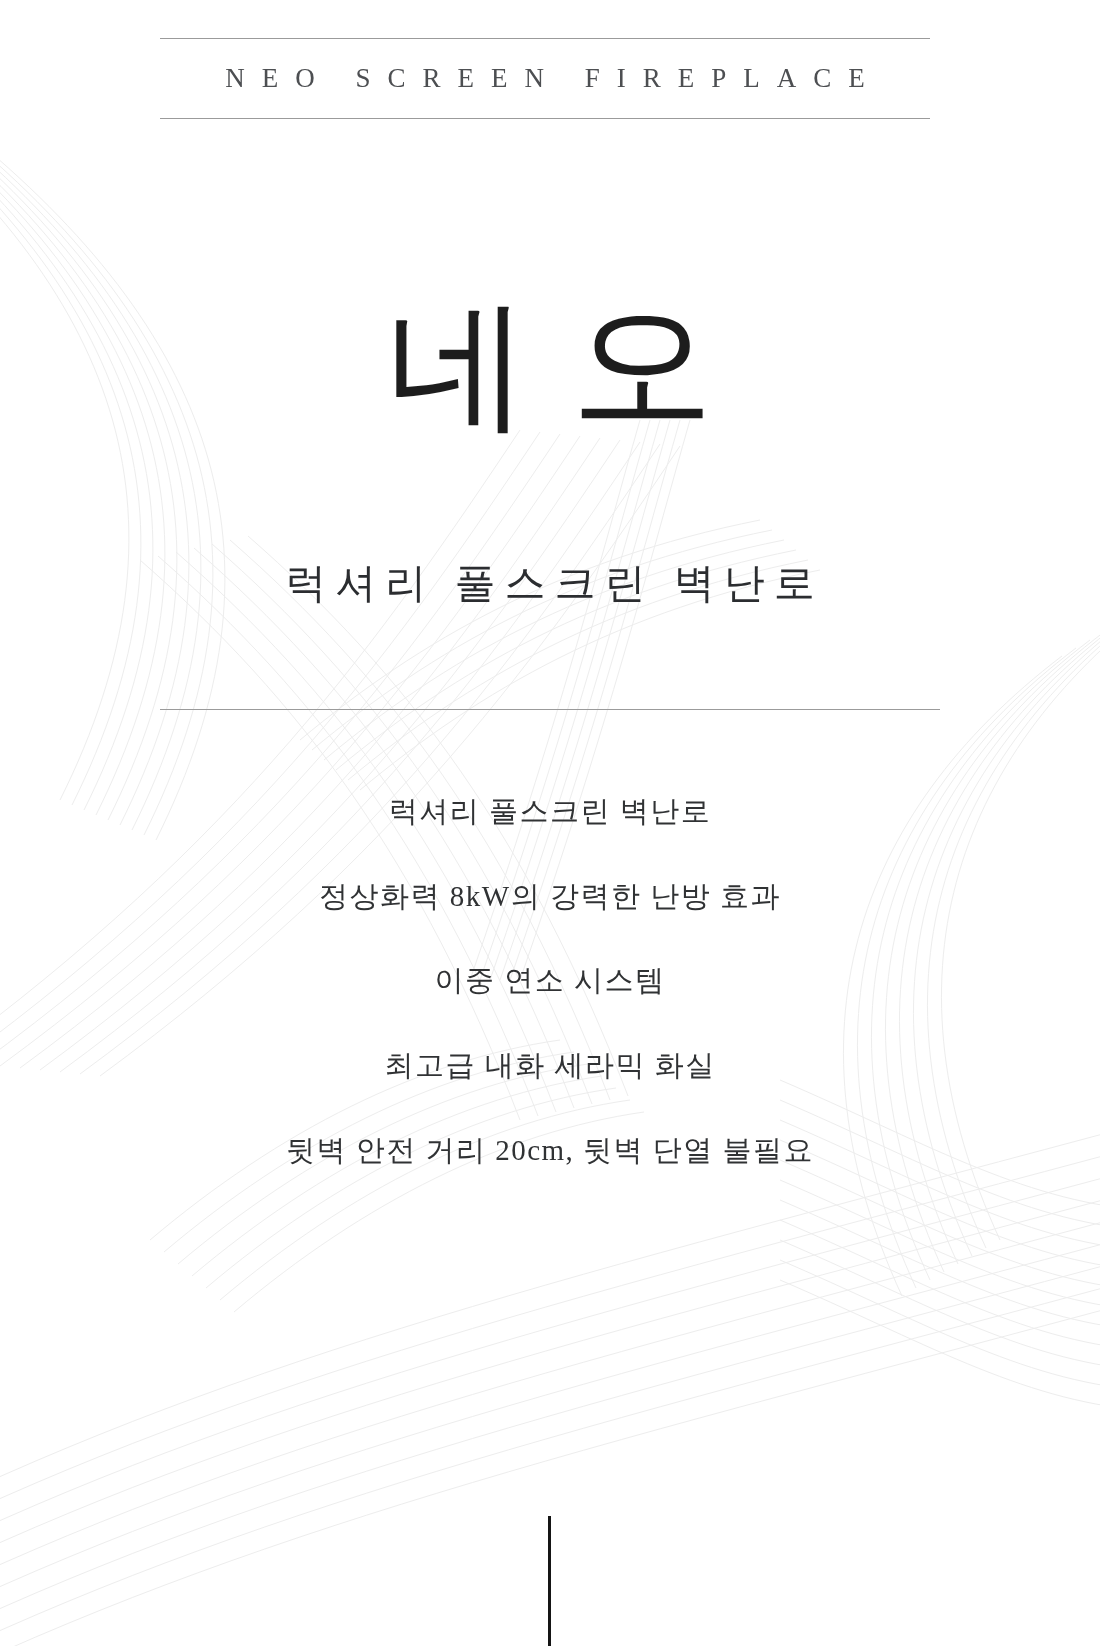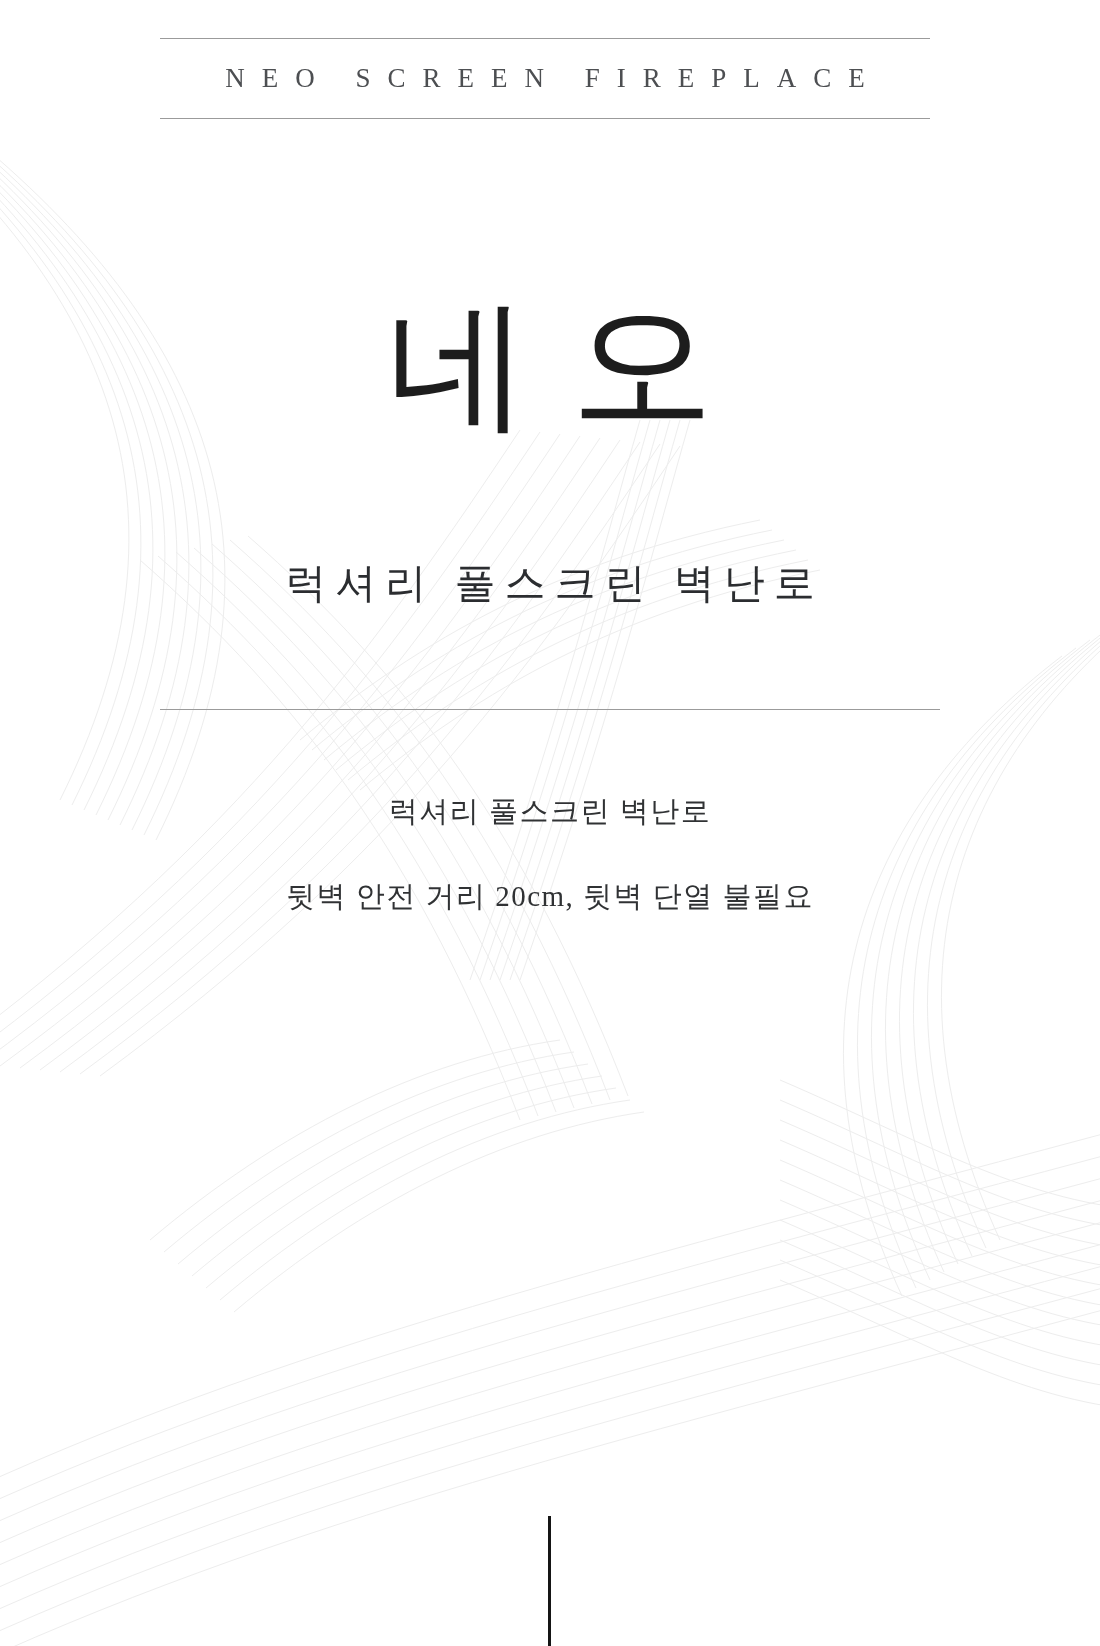--- a/index.html
+++ b/index.html
@@ -175,18 +175,21 @@
   <h1 class="hero-title">
     <span class="line">네오</span>
   </h1>
 
   <div class="hero-subtitle">럭셔리 풀스크린 벽난로</div>
 
   <div class="divider"></div>
 
   <div class="features">
     <div class="feature-item">럭셔리 풀스크린 벽난로</div>
+    <div class="feature-item">정상화력 8kW의 강력한 난방 효과</div>
+    <div class="feature-item">이중 연소 시스템</div>
+    <div class="feature-item">최고급 내화 세라믹 화실</div>
     <div class="feature-item">뒷벽 안전 거리 20cm, 뒷벽 단열 불필요</div>
   </div>
 
   <div class="bottom-accent-line"></div>
 
 </div>
 
 </body></html>

